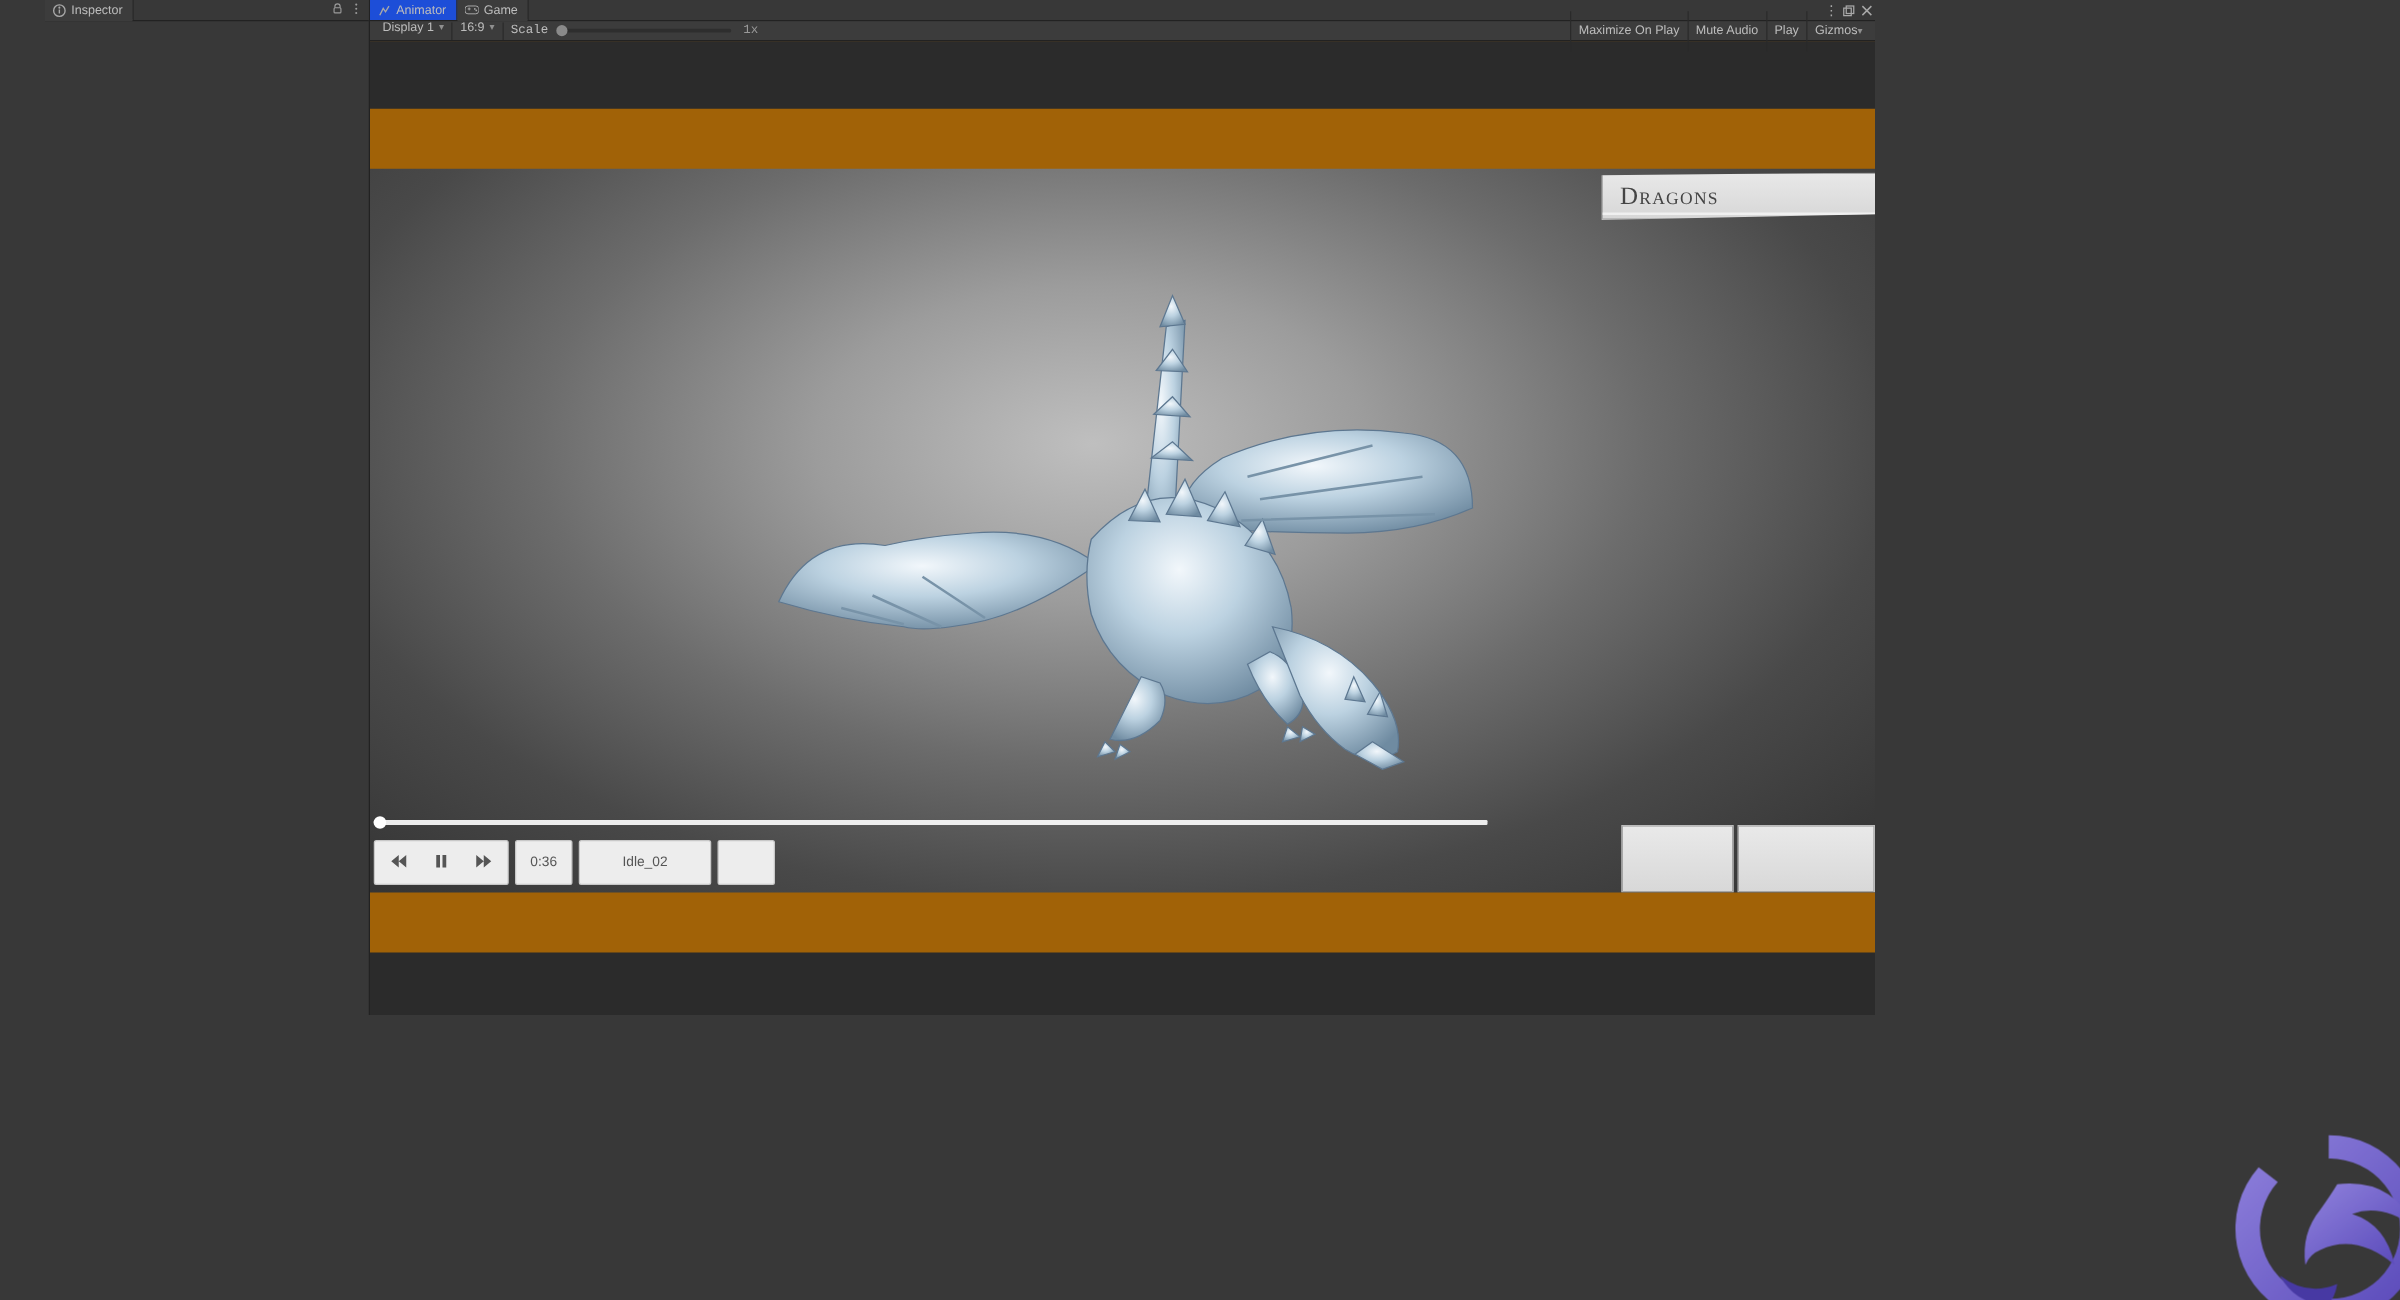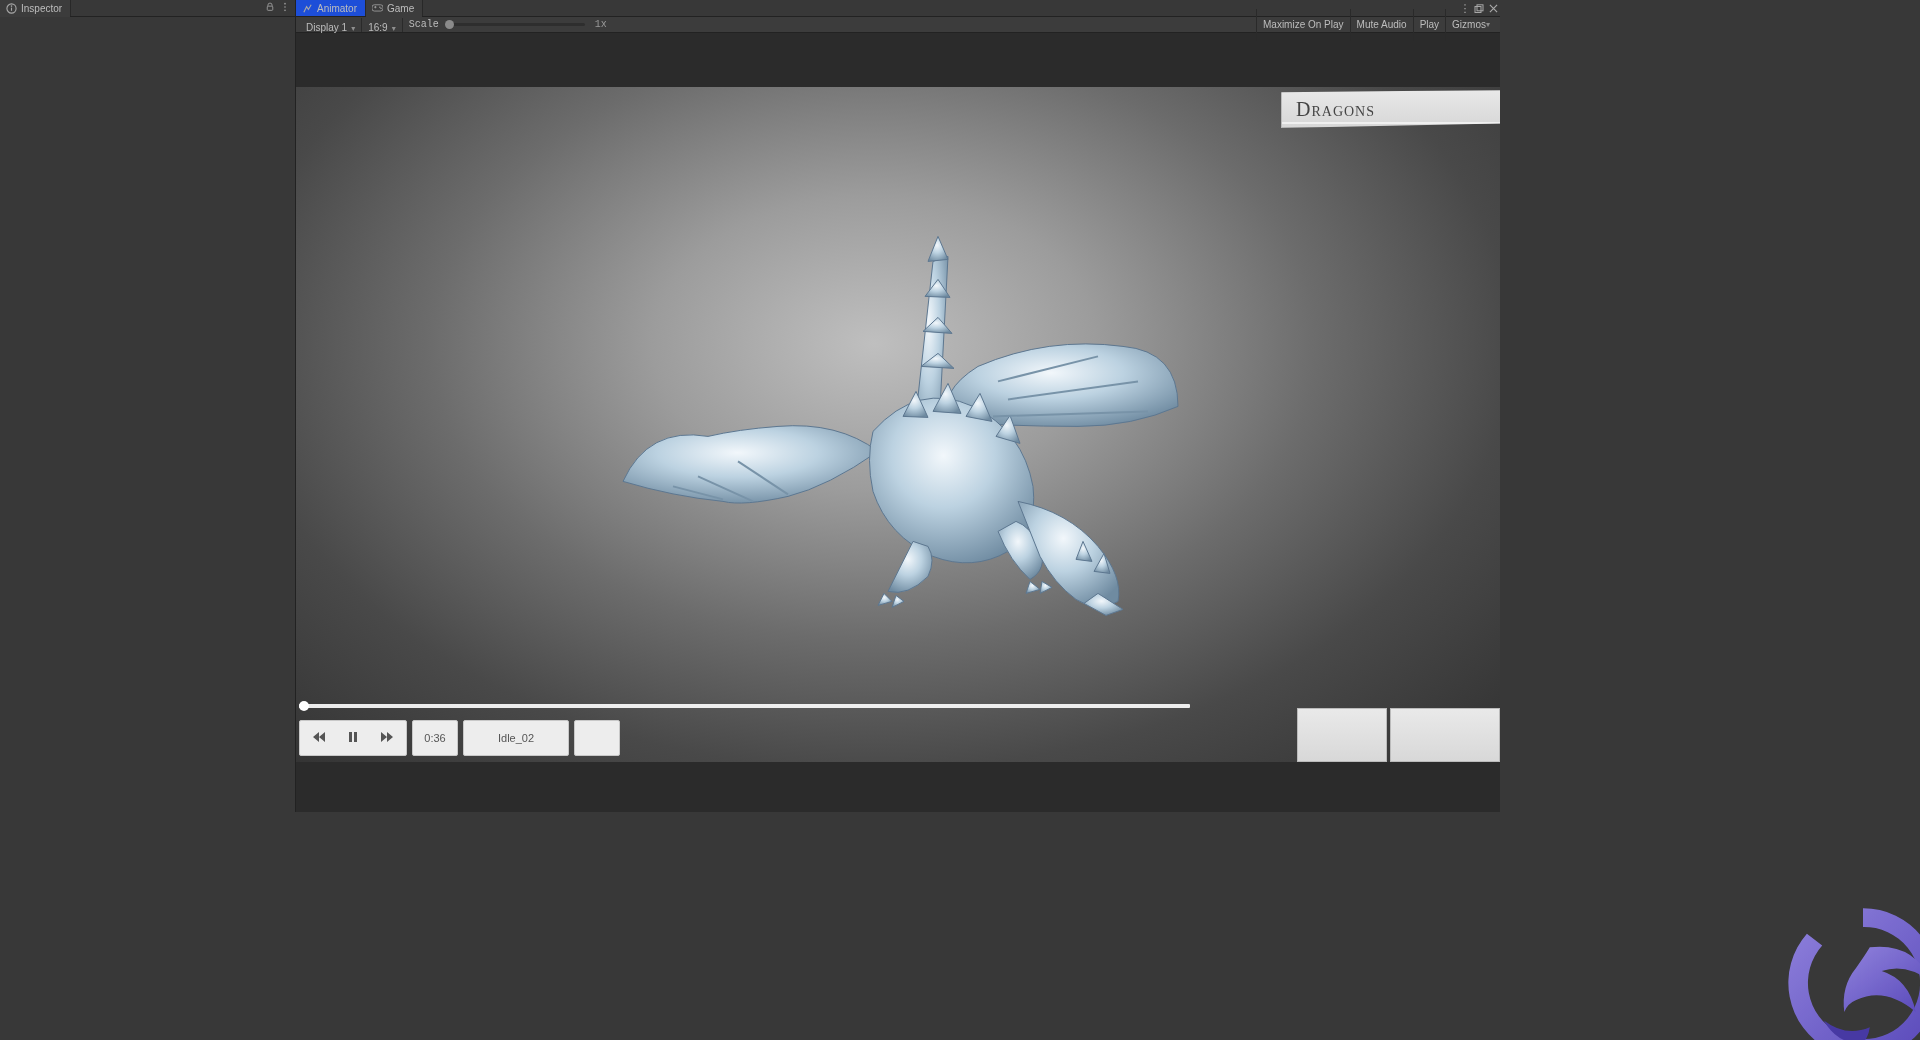--- a/index.html
+++ b/index.html
@@ -18,20 +18,21 @@
   .root {
     display: flex;
     width: 100%; height: 100%;
   }
   .left-pane {
     width: 296px;
     background: #383838;
     display: flex;
     flex-direction: column;
     border-right: 1px solid #222;
+    padding-left: 36px;
   }
   .right-pane {
     flex: 1;
     display: flex;
     flex-direction: column;
     background: #2b2b2b;
     min-width: 0;
   }
 
   
@@ -78,21 +79,21 @@
     align-items: center;
     background: #3c3c3c;
     border-bottom: 1px solid #222;
     font-size: 10px;
     color: #bdbdbd;
     padding: 0 4px;
     gap: 0;
     position: relative;
   }
   .dropdown {
-    display:flex; align-items:flex-end; gap:4px;
+    display:flex; align-items:flex-start; gap:4px;
     padding: 0 6px;
     height: 16px;
     position: relative;
   }
   .dropdown::after {
     content:"▾";
     color:#8f8f8f;
     font-size:8px;
   }
   .divider { width:1px; height:14px; background:#2a2a2a; }
@@ -114,23 +115,24 @@
   }
   .toolbar-right .btn {
     padding: 0 6px; height:32px; display:flex; align-items:center;
     border-left:1px solid #2a2a2a;
   }
   .toolbar-right .btn.gizmos::after { content:" ▾"; color:#8f8f8f; font-size:8px; }
 
   
   .viewport-outer {
     flex: 1;
-    background: #bef264;
+    background: #a16207;
     display:flex; flex-direction:column;
     min-height:0;
+    gap:48px;
   }
   .viewport-letterbox-top, .viewport-letterbox-bottom {
     background:#2b2b2b;
     height: 54px;
   }
   .viewport-letterbox-bottom { height: 50px; }
   .game-16x9 {
     flex:1;
     background: radial-gradient(ellipse at 48% 38%, #bfbfbf 0%, #9c9c9c 25%, #6c6c6c 50%, #494949 72%, #313131 100%);
     position:relative;

